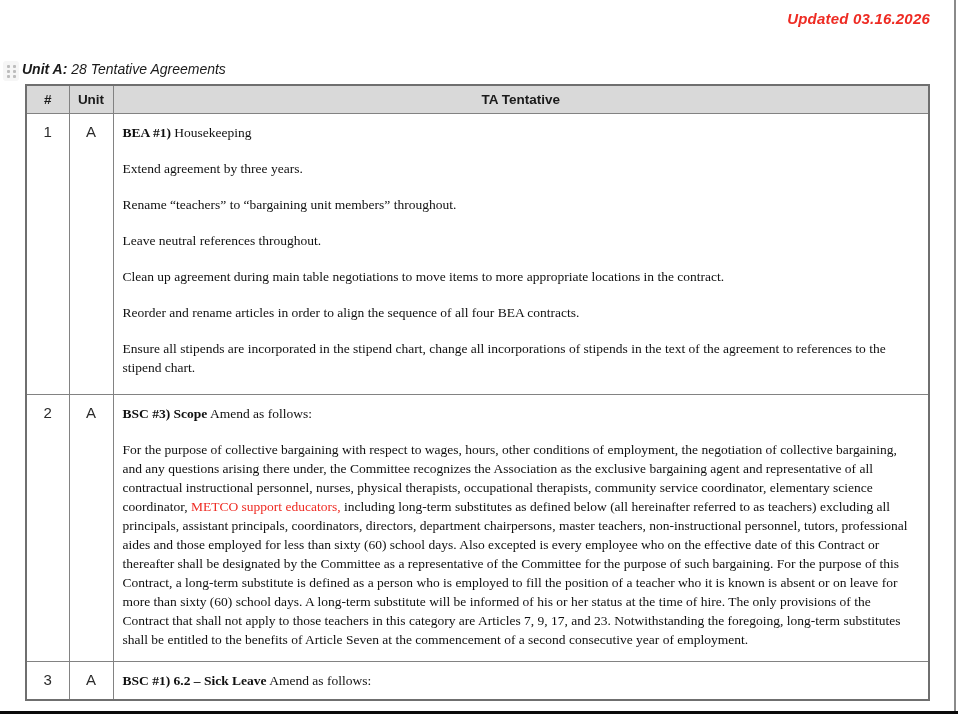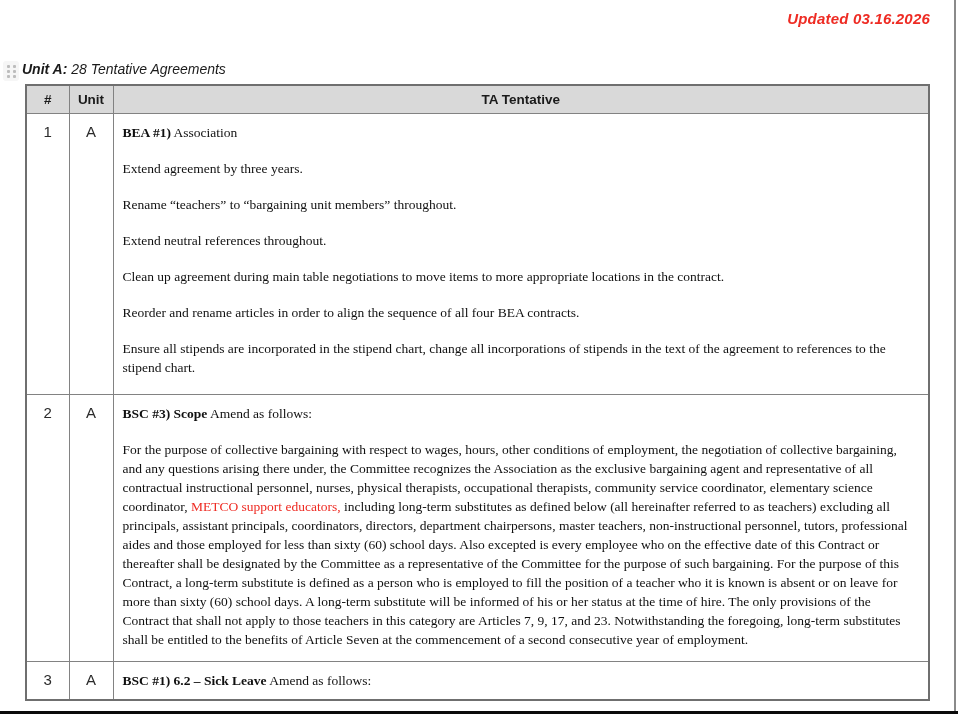--- a/index.html
+++ b/index.html
@@ -104,24 +104,24 @@
         <th>#</th>
         <th>Unit</th>
         <th>TA Tentative</th>
       </tr>
     </thead>
     <tbody>
         <tr>
           <td class="cell-num">1</td>
           <td class="cell-unit">A</td>
           <td class="cell-content">
-            <p><b>BEA #1)</b><span> Association</span></p>
+            <p><b>BEA #1)</b><span> Housekeeping</span></p>
             <p><span>Extend agreement by three years.</span></p>
             <p><span>Rename “teachers” to “bargaining unit members” throughout.</span></p>
-            <p><span>Extend neutral references throughout.</span></p>
+            <p><span>Leave neutral references throughout.</span></p>
             <p><span>Clean up agreement during main table negotiations to move items to more appropriate locations in the contract.</span></p>
             <p><span>Reorder and rename articles in order to align the sequence of all four BEA contracts.</span></p>
             <p><span>Ensure all stipends are incorporated in the stipend chart, change all incorporations of stipends in the text of the agreement to references to the stipend chart.</span></p>
           </td>
         </tr>
         <tr>
           <td class="cell-num">2</td>
           <td class="cell-unit">A</td>
           <td class="cell-content">
             <p><b>BSC #3) Scope</b><span> Amend as follows:</span></p>

